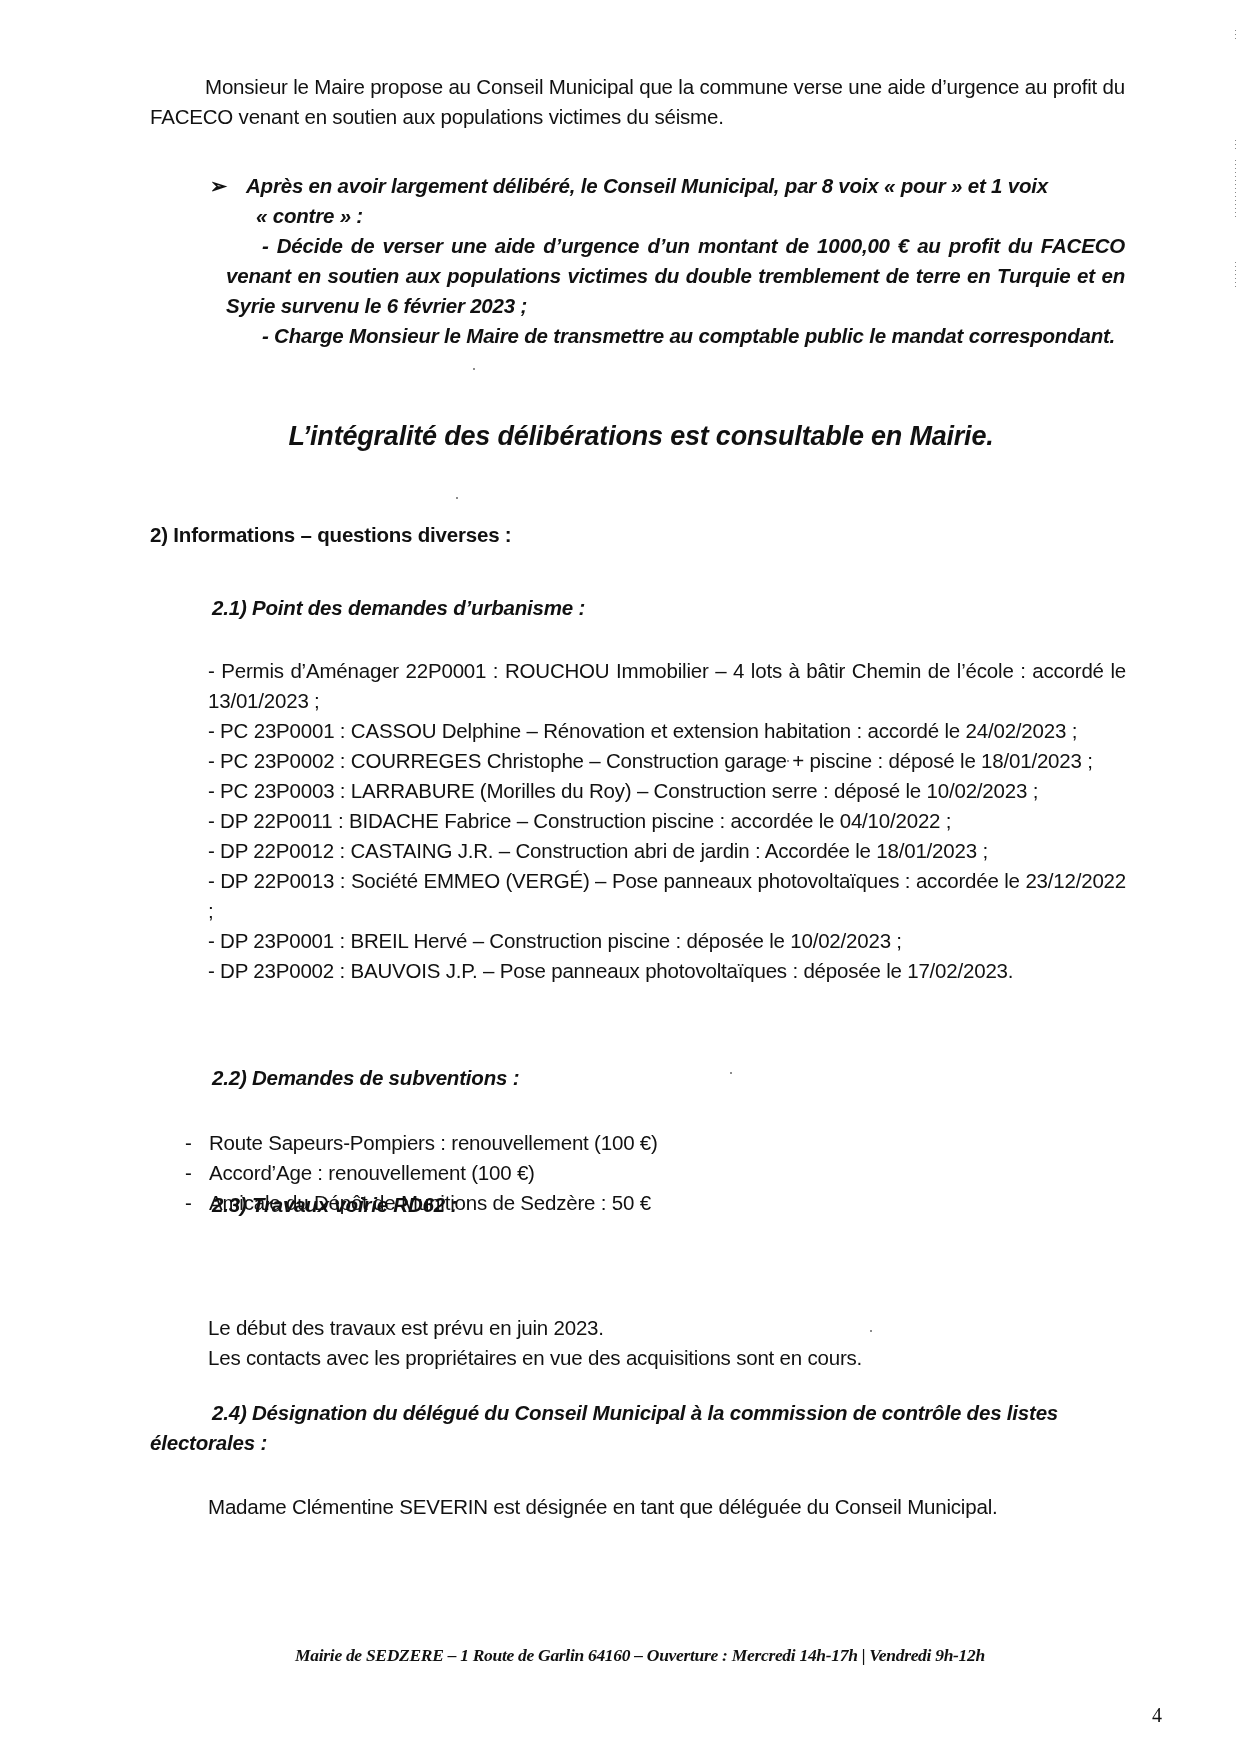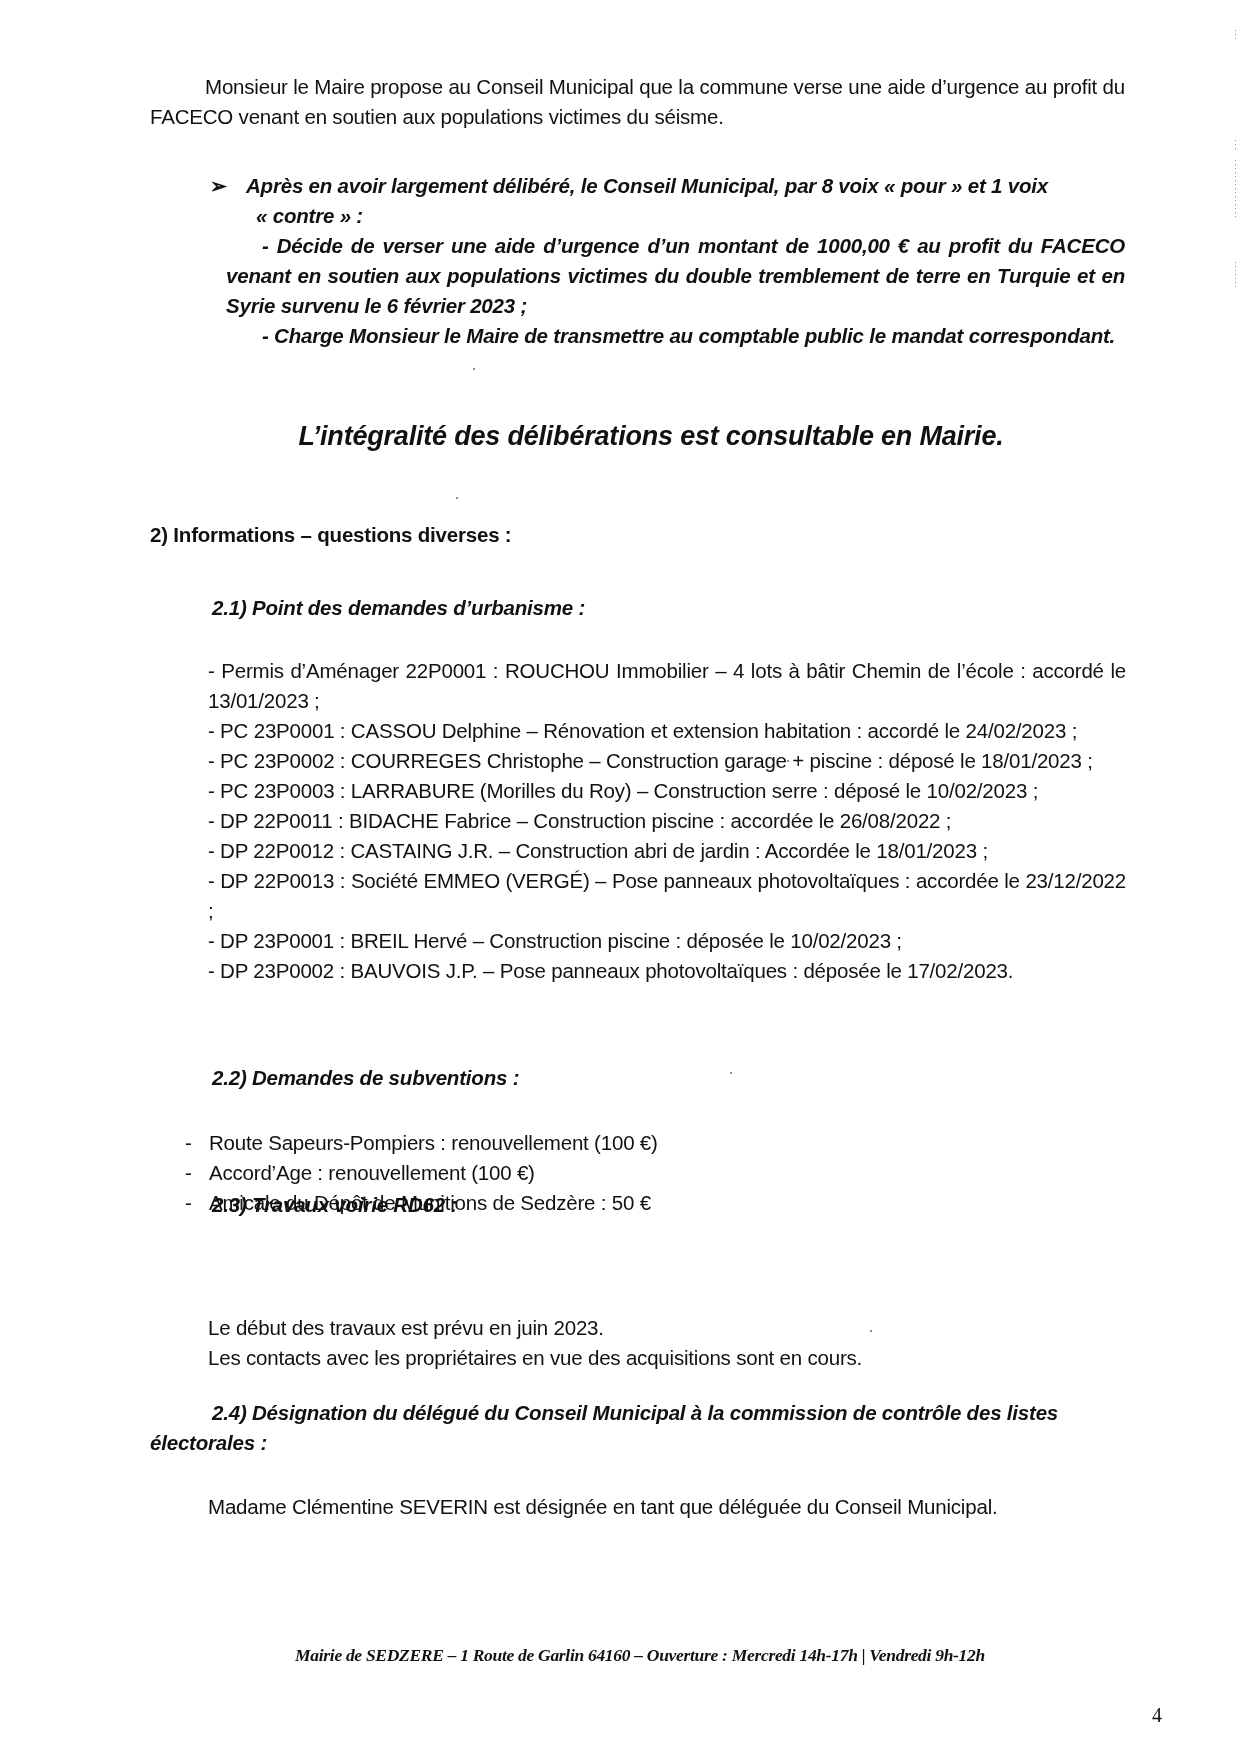--- a/index.html
+++ b/index.html
@@ -8,21 +8,21 @@
     .p { position: absolute; margin: 0; font-size: 20.5px; line-height: 30px; letter-spacing: -0.2px; }
     .it { font-style: italic; }
     .b { font-weight: bold; margin-top: 11px; }
     .justify { text-align: justify; text-align-last: left; }
     .arrow { display: inline-block; width: 36px; font-style: normal; font-weight: bold; }
     .intro { left: 150px; top: 72px; width: 975px; text-indent: 55px; }
     .delib { left: 210px; top: 160px; width: 915px; }
     .delib-head { padding-left: 0; text-indent: 0; }
     .delib-head .rest { display: block; padding-left: 46px; }
     .delib-item { display: block; padding-left: 16px; text-indent: 36px; }
-    .consult { left: 166px; top: 418px; width: 970px; text-align: center; font-size: 27px; line-height: 36px; font-style: italic; font-weight: bold; }
+    .consult { left: 156px; top: 418px; width: 970px; text-align: center; font-size: 27px; line-height: 36px; font-style: italic; font-weight: bold; }
     .sec2 { left: 150px; top: 520px; font-weight: bold; }
     .sub { left: 212px; font-style: italic; font-weight: bold; }
     .urb { left: 208px; top: 636px; width: 918px; margin-top: 20px; }
     .urb-line { display: block; }
     .subv { left: 185px; top: 1128px; }
     .subv-line { display: block; }
     .subv-line .dash { display: inline-block; width: 24px; }
     .trav { left: 208px; top: 1313px; }
     .trav-line { display: block; }
     .desig { left: 150px; top: 1398px; width: 975px; text-indent: 62px; font-style: italic; font-weight: bold; }
@@ -52,21 +52,21 @@
 
   <p class="p sec2">2) Informations – questions diverses :</p>
 
   <p class="p sub" style="top:593px;">2.1) Point des demandes d’urbanisme :</p>
 
   <div class="p urb">
     <span class="urb-line justify">- Permis d’Aménager 22P0001 : ROUCHOU Immobilier – 4 lots à bâtir Chemin de l’école : accordé le 13/01/2023 ;</span>
     <span class="urb-line justify">- PC 23P0001 : CASSOU Delphine – Rénovation et extension habitation : accordé le 24/02/2023 ;</span>
     <span class="urb-line justify">- PC 23P0002 : COURREGES Christophe – Construction garage + piscine : déposé le 18/01/2023 ;</span>
     <span class="urb-line">- PC 23P0003 : LARRABURE (Morilles du Roy) – Construction serre : déposé le 10/02/2023 ;</span>
-    <span class="urb-line">- DP 22P0011 : BIDACHE Fabrice – Construction piscine : accordée le 26/08/2022 ;</span>
+    <span class="urb-line">- DP 22P0011 : BIDACHE Fabrice – Construction piscine : accordée le 04/10/2022 ;</span>
     <span class="urb-line">- DP 22P0012 : CASTAING J.R. – Construction abri de jardin : Accordée le 18/01/2023 ;</span>
     <span class="urb-line justify">- DP 22P0013 : Société EMMEO (VERGÉ) – Pose panneaux photovoltaïques : accordée le 23/12/2022 ;</span>
     <span class="urb-line">- DP 23P0001 : BREIL Hervé – Construction piscine : déposée le 10/02/2023 ;</span>
     <span class="urb-line">- DP 23P0002 : BAUVOIS J.P. – Pose panneaux photovoltaïques : déposée le 17/02/2023.</span>
   </div>
 
   <p class="p sub" style="top:1063px;">2.2) Demandes de subventions :</p>
 
   <div class="p subv">
     <span class="subv-line"><span class="dash">-</span><span>Route Sapeurs-Pompiers : renouvellement (100 €)</span></span>

